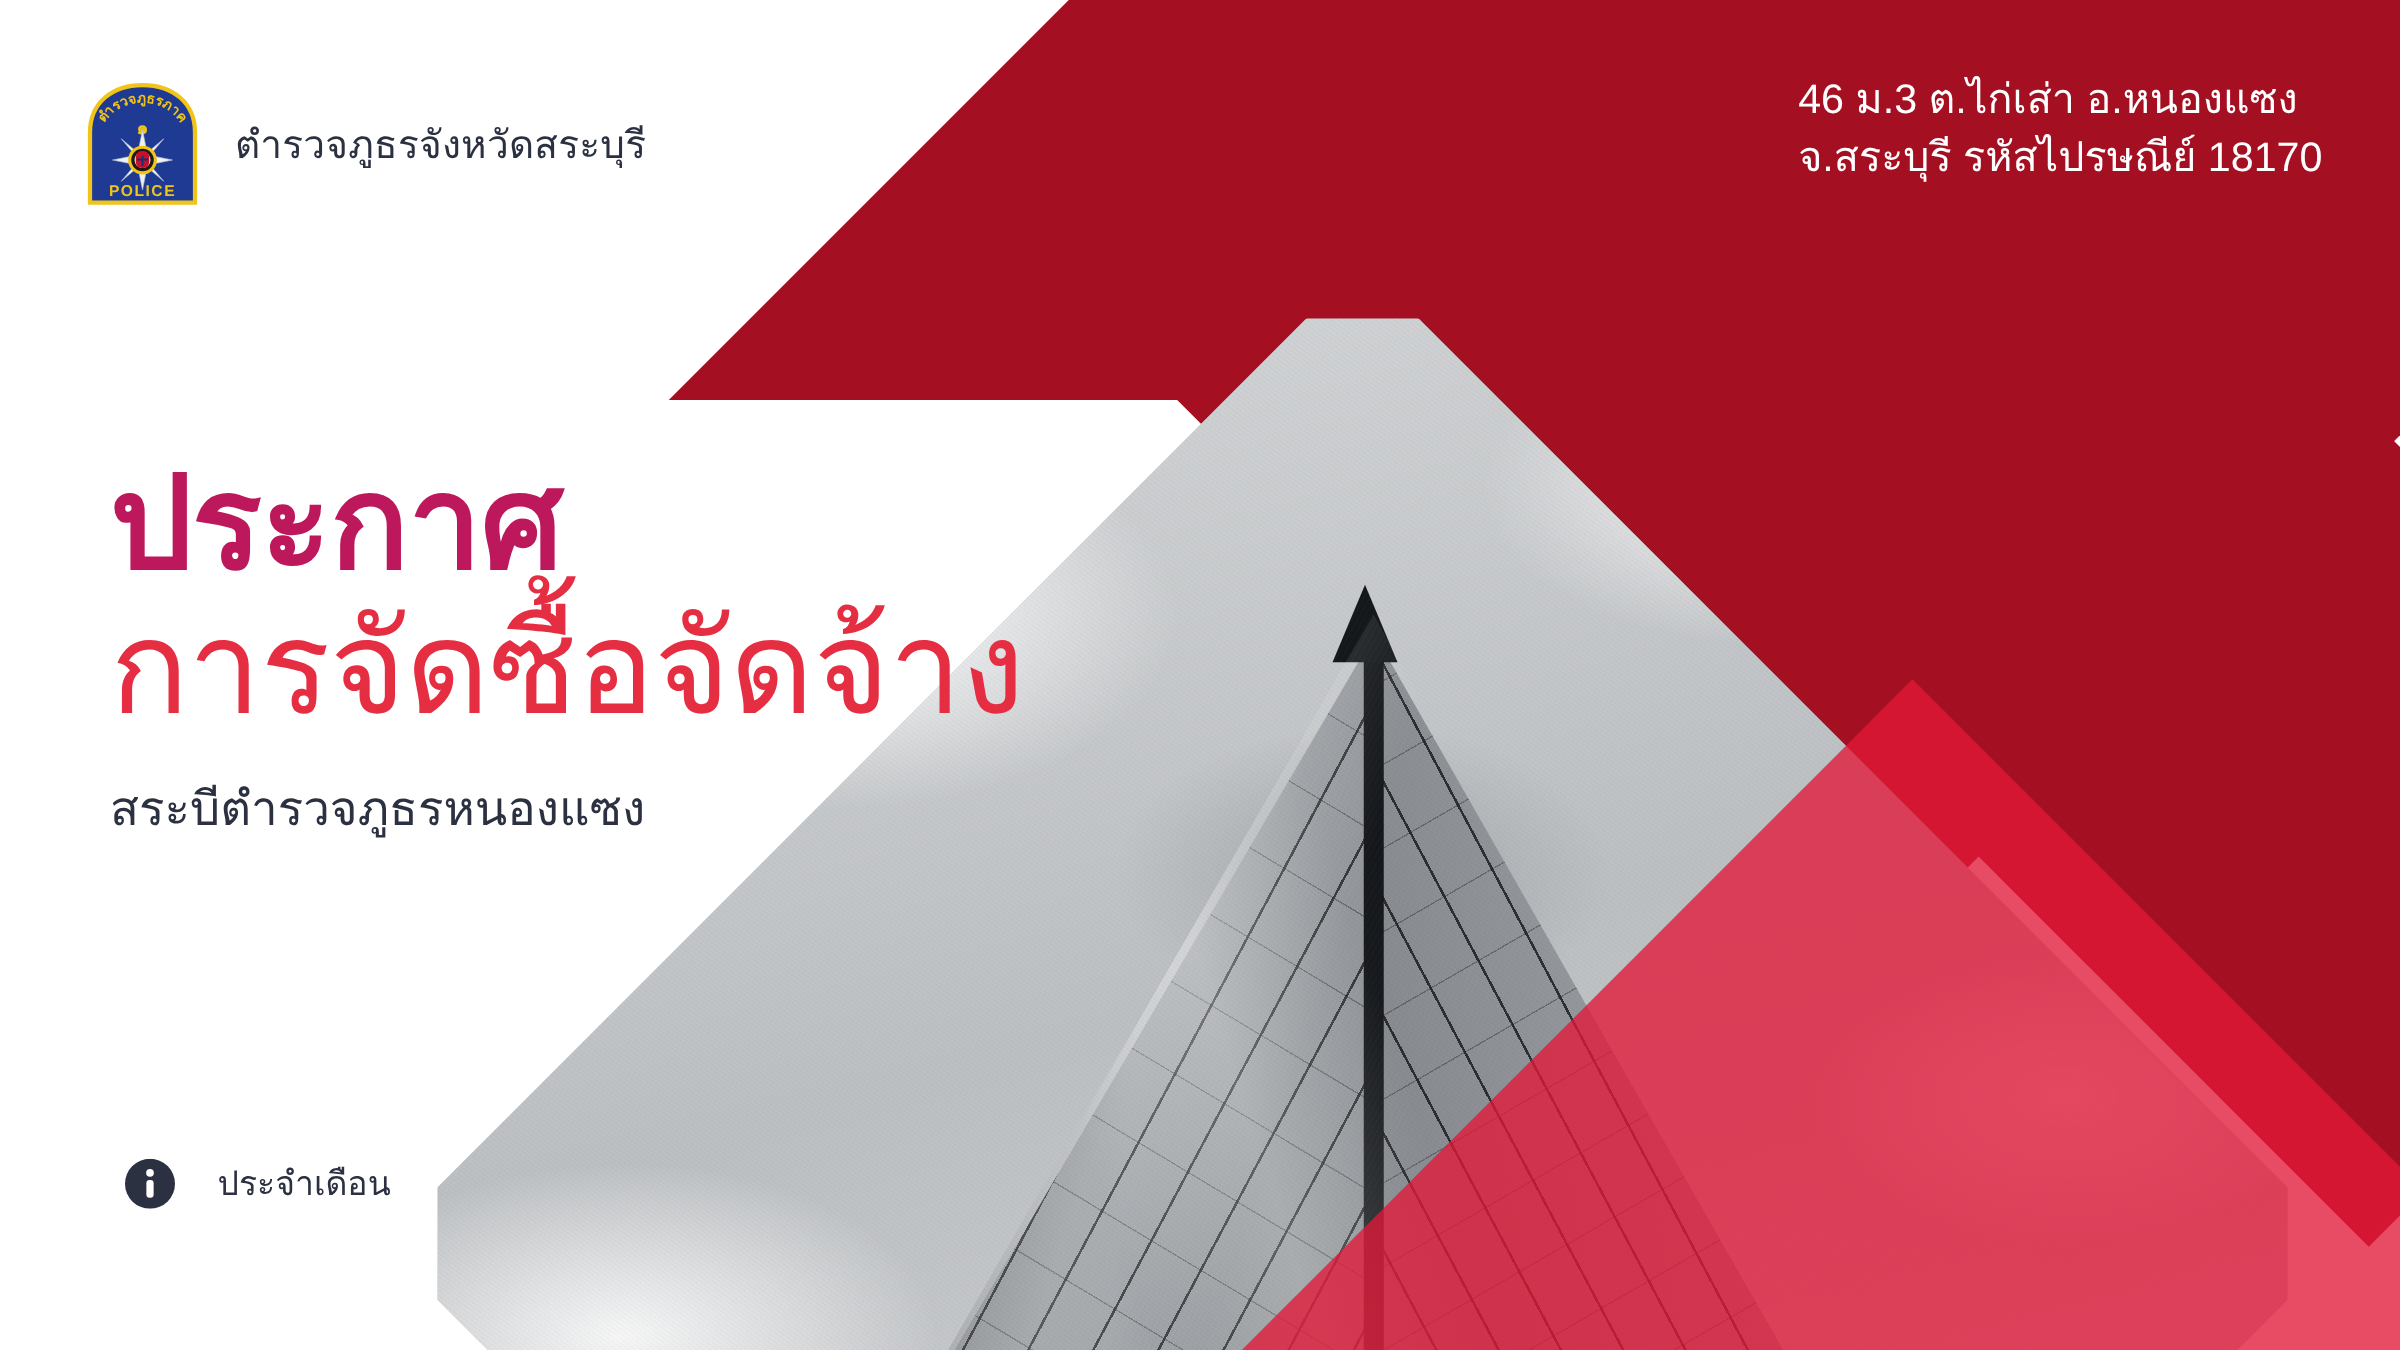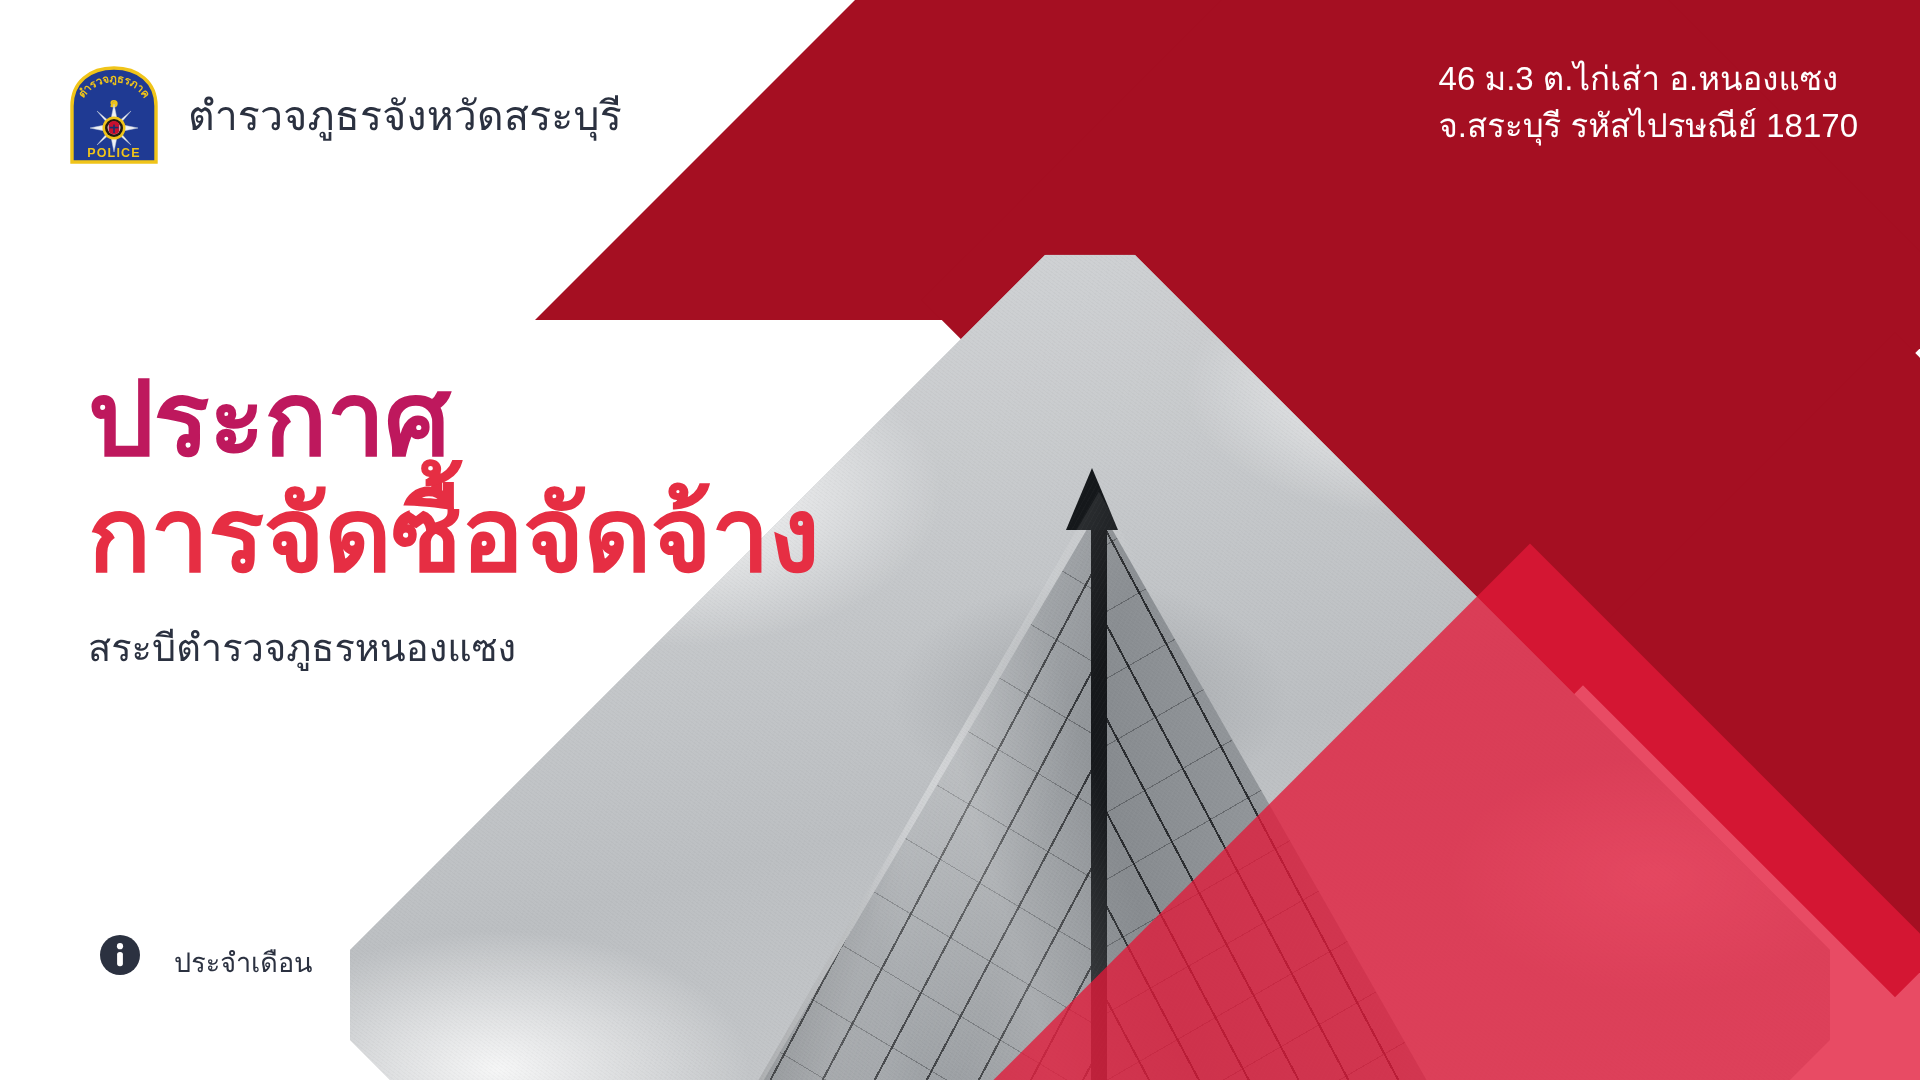--- a/index.html
+++ b/index.html
@@ -198,21 +198,21 @@
   .brand {
     position: absolute;
     left: 62px;
     top: 62px;
     display: flex;
     align-items: center;
     gap: 22px;
   }
   .crest { width: 104px; height: 106px; display: block; }
   .brand-name {
-    font-size: 41px;
+    font-size: 31px;
     color: #2b3140;
     letter-spacing: .2px;
     white-space: nowrap;
   }
 
   
   .address {
     position: absolute;
     right: 62px;
     top: 56px;
@@ -233,21 +233,21 @@
   .title-1 {
     font-size: 104px;
     font-weight: 700;
     color: #be185d;
     line-height: 1.06;
     margin: 0;
     letter-spacing: -0.5px;
   }
   .title-2 {
     font-size: 104px;
-    font-weight: 700;
+    font-weight: 400;
     color: #e62e43;
     line-height: 1.06;
     margin: 6px 0 0 0;
     letter-spacing: -0.5px;
   }
   .subtitle {
     margin: 34px 0 0 0;
     font-size: 38px;
     color: #2b3140;
     line-height: 1.3;
@@ -265,21 +265,20 @@
   }
   .info-badge {
     width: 40px; height: 40px;
     flex: 0 0 auto;
     display: block;
   }
   .meta-label {
     font-size: 27px;
     color: #2b3140;
     white-space: nowrap;
-    margin-top: 16px;
   }
 </style>
 </head>
 <body>
 
 <div id="poster">
 
   <div class="geo">
 
     <div class="banner-top"></div>

